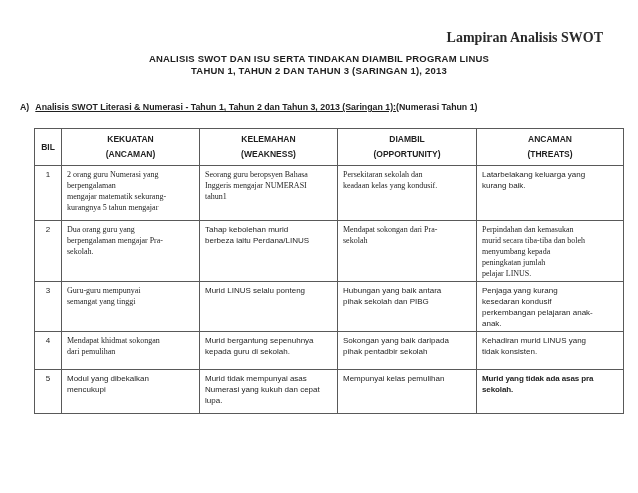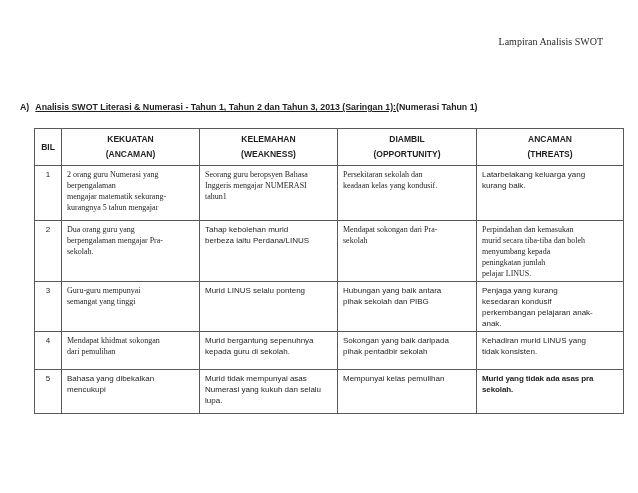--- a/index.html
+++ b/index.html
@@ -7,25 +7,26 @@
     position: relative;
     width: 638px;
     height: 493px;
     background: #ffffff;
     font-family: "Liberation Sans", sans-serif;
     color: #1f1f1f;
     overflow: hidden;
   }
   .corner-label {
     position: absolute;
-    top: 36px;
+    top: 30px;
     right: 35px;
     font-family: "Liberation Serif", serif;
-    font-size: 10px;
+    font-size: 14px;
     color: #2a2a2a;
+    font-weight: bold;
   }
   .doc-title {
     position: absolute;
     top: 53px;
     left: 0;
     width: 100%;
     text-align: center;
     font-weight: bold;
     font-size: 9.5px;
     line-height: 12px;
@@ -88,20 +89,24 @@
   tr.r4 { height: 38px; }
   tr.r5 { height: 44px; }
 </style>
 </head>
 <body>
 
 <div class="page">
 
   <div class="corner-label">Lampiran Analisis SWOT</div>
 
+  <div class="doc-title">
+    <div>ANALISIS SWOT DAN ISU SERTA TINDAKAN DIAMBIL PROGRAM LINUS</div>
+    <div>TAHUN 1, TAHUN 2 DAN TAHUN 3 (SARINGAN 1), 2013</div>
+  </div>
 
 
   <div class="section-heading">
     <span class="prefix">A)</span><span class="underlined">Analisis SWOT Literasi &amp; Numerasi - Tahun 1, Tahun 2 dan Tahun 3, 2013 (Saringan 1):</span><span>(Numerasi Tahun 1)</span>
   </div>
 
   <table class="swot">
     <colgroup>
       <col style="width:27px">
       <col style="width:138px">
@@ -178,24 +183,24 @@
 dari pemulihan</td>
         <td class="sans">Murid bergantung sepenuhnya
 kepada guru di sekolah.</td>
         <td class="sans">Sokongan yang baik daripada
 pihak pentadbir sekolah</td>
         <td class="sans">Kehadiran murid LINUS yang
 tidak konsisten.</td>
       </tr>
       <tr class="r5">
         <td class="bil">5</td>
-        <td class="sans">Bahasa yang dibekalkan
+        <td class="sans">Modul yang dibekalkan
 mencukupi</td>
         <td class="sans">Murid tidak mempunyai asas
-Numerasi yang kukuh dan selalu
+Numerasi yang kukuh dan cepat
 lupa.</td>
         <td class="sans">Mempunyai kelas pemulihan</td>
         <td class="sans small">Murid yang tidak ada asas pra sekolah.</td>
       </tr>
     </tbody>
   </table>
 
 </div>
 
 </body></html>

